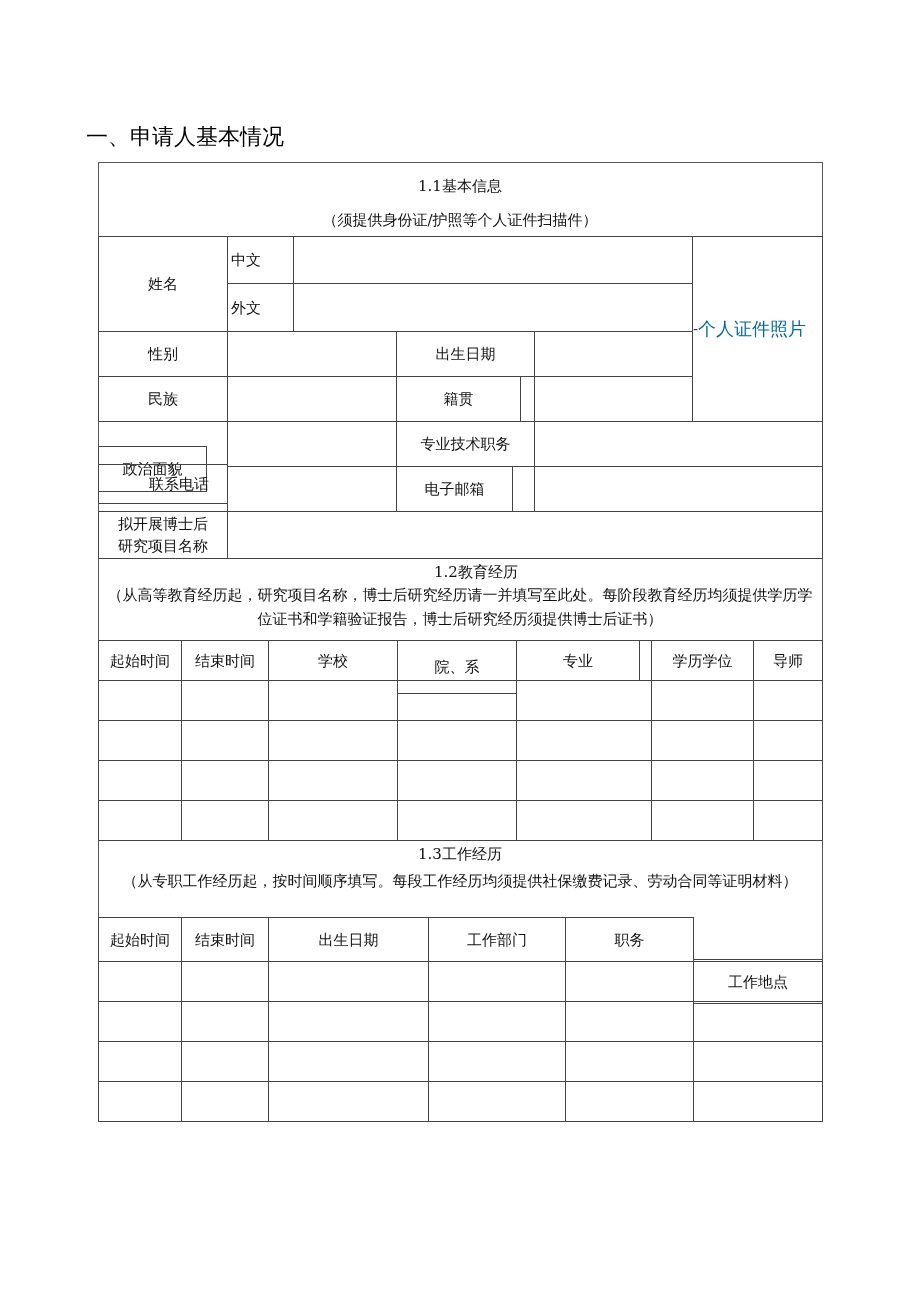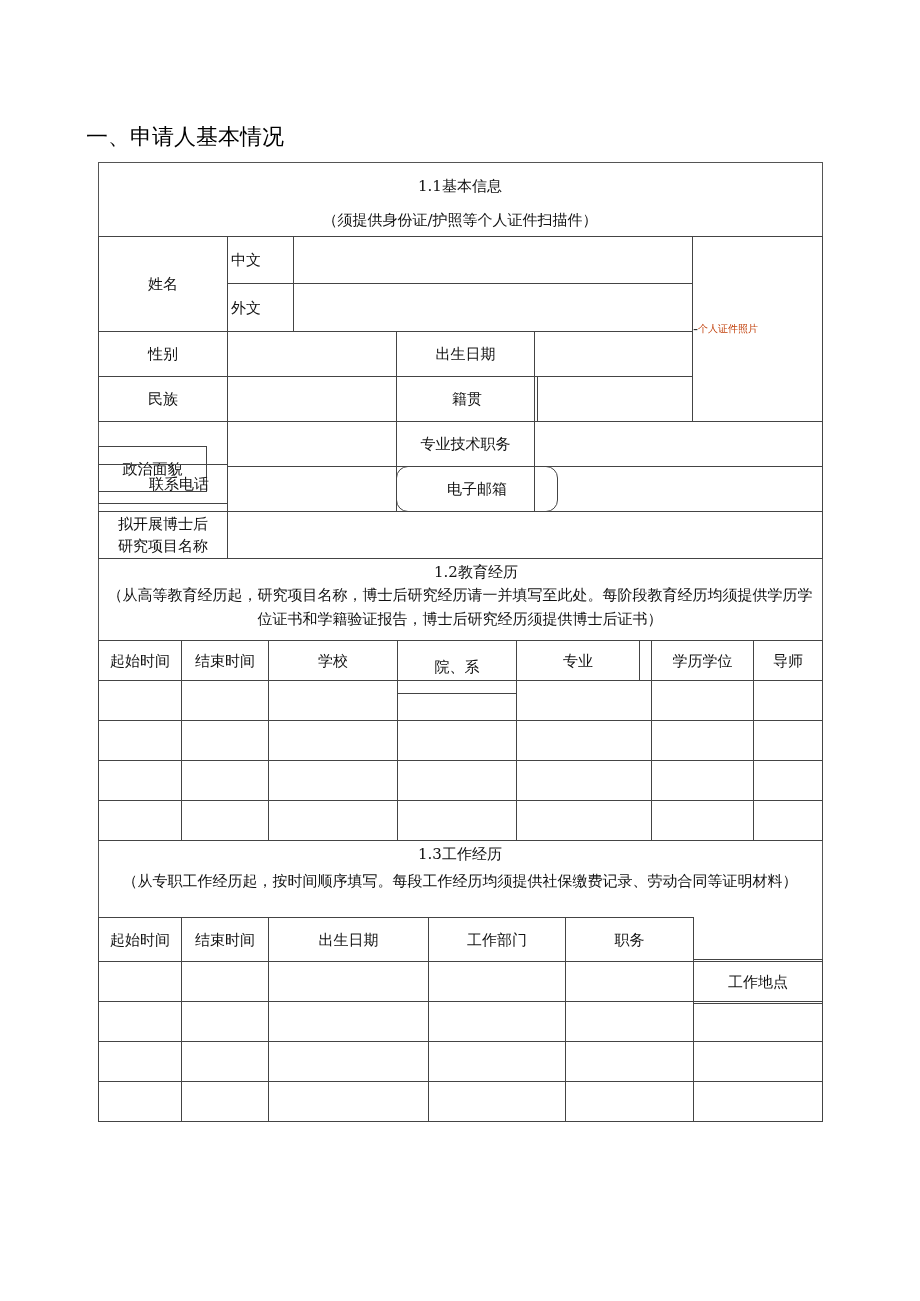--- a/index.html
+++ b/index.html
@@ -33,41 +33,41 @@
     <span>中文</span>
   </div>
 <div class="cell" style="left:293px;top:236px;width:400px;height:48px;"></div>
 <div class="cell left" style="left:227px;top:283px;width:67px;height:49px;">
     <span>外文</span>
   </div>
 <div class="cell" style="left:293px;top:283px;width:400px;height:49px;"></div>
 
 <div class="cell left" style="left:692px;top:236px;width:131px;height:186px;padding-left:0;">
     <span style="font-family:'DejaVu Sans','Liberation Sans',sans-serif;font-size:14px;color:#333;">-</span>
-    <span style="font-family:'DejaVu Sans','Liberation Sans',sans-serif;font-size:10px;color:#c2410c;">个人证件照片</span>
+    <span style="font-family:'DejaVu Sans','Liberation Sans',sans-serif;font-size:18px;color:#0369a1;">个人证件照片</span>
   </div>
 
 <div class="cell" style="left:98px;top:331px;width:130px;height:46px;">性别</div>
 <div class="cell" style="left:227px;top:331px;width:170px;height:46px;"></div>
 <div class="cell" style="left:396px;top:331px;width:139px;height:46px;">出生日期</div>
 <div class="cell" style="left:534px;top:331px;width:159px;height:46px;"></div>
 
 <div class="cell" style="left:98px;top:376px;width:130px;height:46px;">民族</div>
 <div class="cell" style="left:227px;top:376px;width:170px;height:46px;"></div>
-<div class="cell" style="left:396px;top:376px;width:142px;height:46px;">籍贯</div>
+<div class="cell" style="left:396px;top:376px;width:125px;height:46px;">籍贯</div>
 <div class="cell" style="left:534px;top:376px;width:159px;height:46px;"></div>
 
 <div class="cell" style="left:98px;top:421px;width:109px;height:46px;margin-top:25px;">政治面貌</div>
 <div class="cell" style="left:227px;top:421px;width:170px;height:46px;"></div>
 <div class="cell" style="left:396px;top:421px;width:139px;height:46px;">专业技术职务</div>
 <div class="cell" style="left:534px;top:421px;width:289px;height:46px;"></div>
 
 <div class="cell" style="left:98px;top:464px;width:130px;height:40px;padding-left:32px;">联系电话</div>
 <div class="cell" style="left:227px;top:466px;width:170px;height:46px;"></div>
-<div class="cell" style="left:396px;top:466px;width:162px;height:46px;border-radius:12px;">电子邮箱</div>
+<div class="cell" style="left:396px;top:466px;width:117px;height:46px;">电子邮箱</div>
 <div class="cell" style="left:534px;top:466px;width:289px;height:46px;"></div>
 
 <div class="cell" style="left:98px;top:511px;width:130px;height:48px;flex-direction:column;line-height:22px;">
   <span>拟开展博士后</span>
   <span>研究项目名称</span>
 </div>
 <div class="cell" style="left:227px;top:511px;width:596px;height:48px;"></div>
 
 <div class="sec-title" style="top:563px;padding-left:16px;">1.2教育经历</div>
 <div class="sec-note clip" style="top:583px;height:57px;">（从高等教育经历起，研究项目名称，博士后研究经历请一并填写至此处。每阶段教育经历均须提供学历学位证书和学籍验证报告，博士后研究经历须提供博士后证书）</div>

